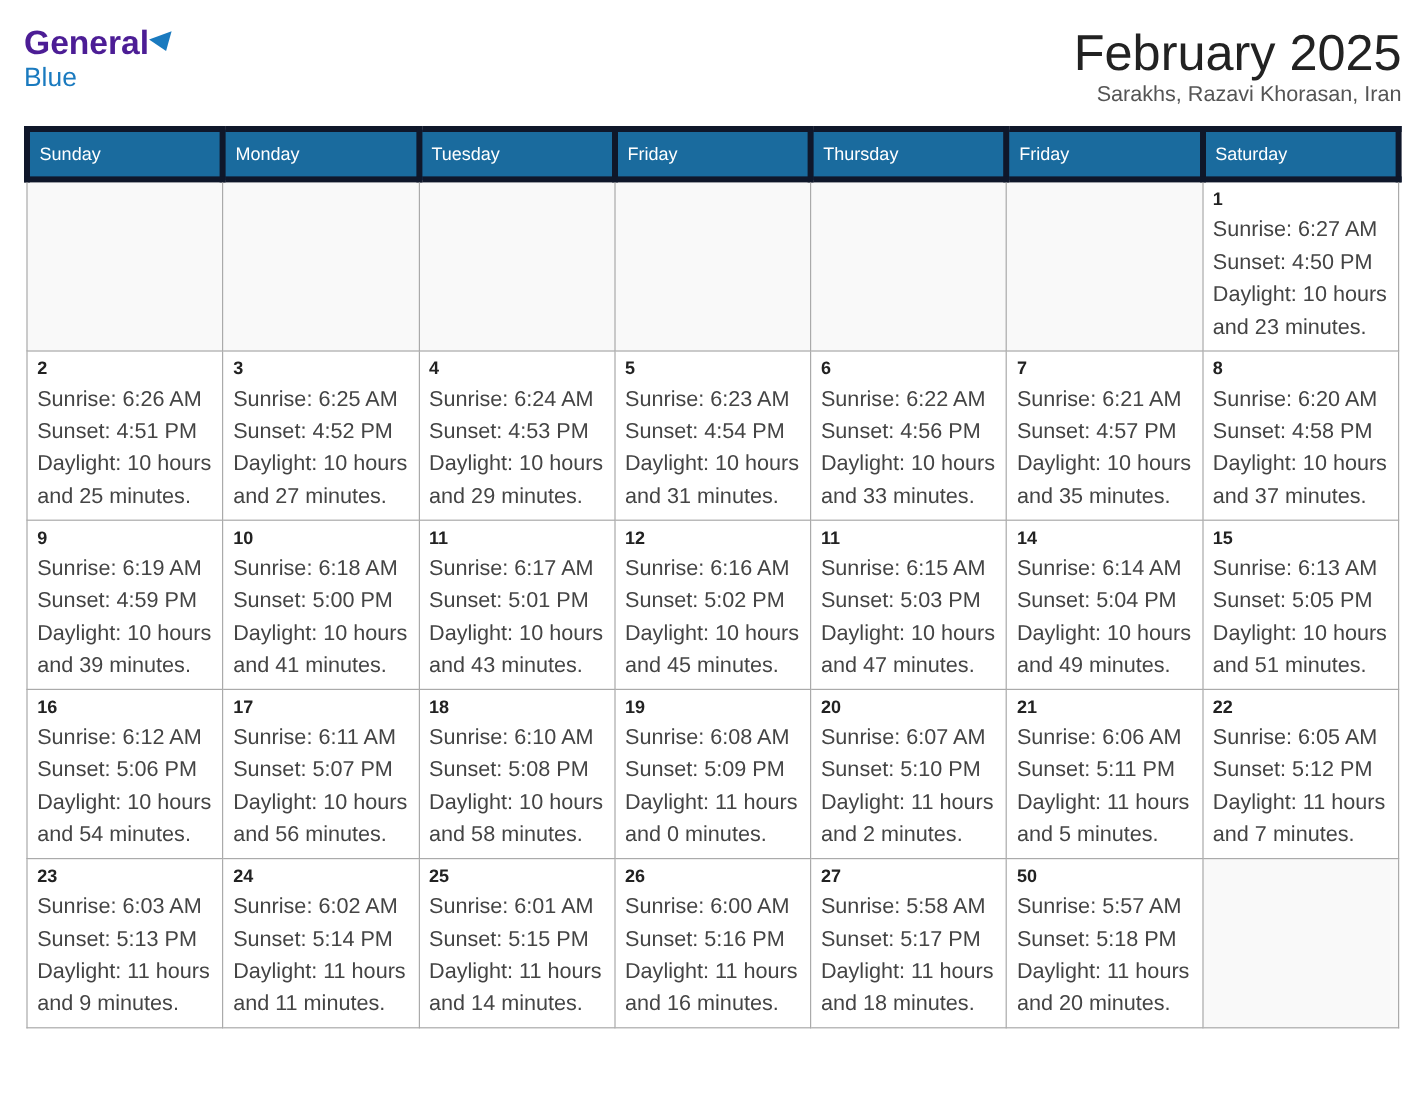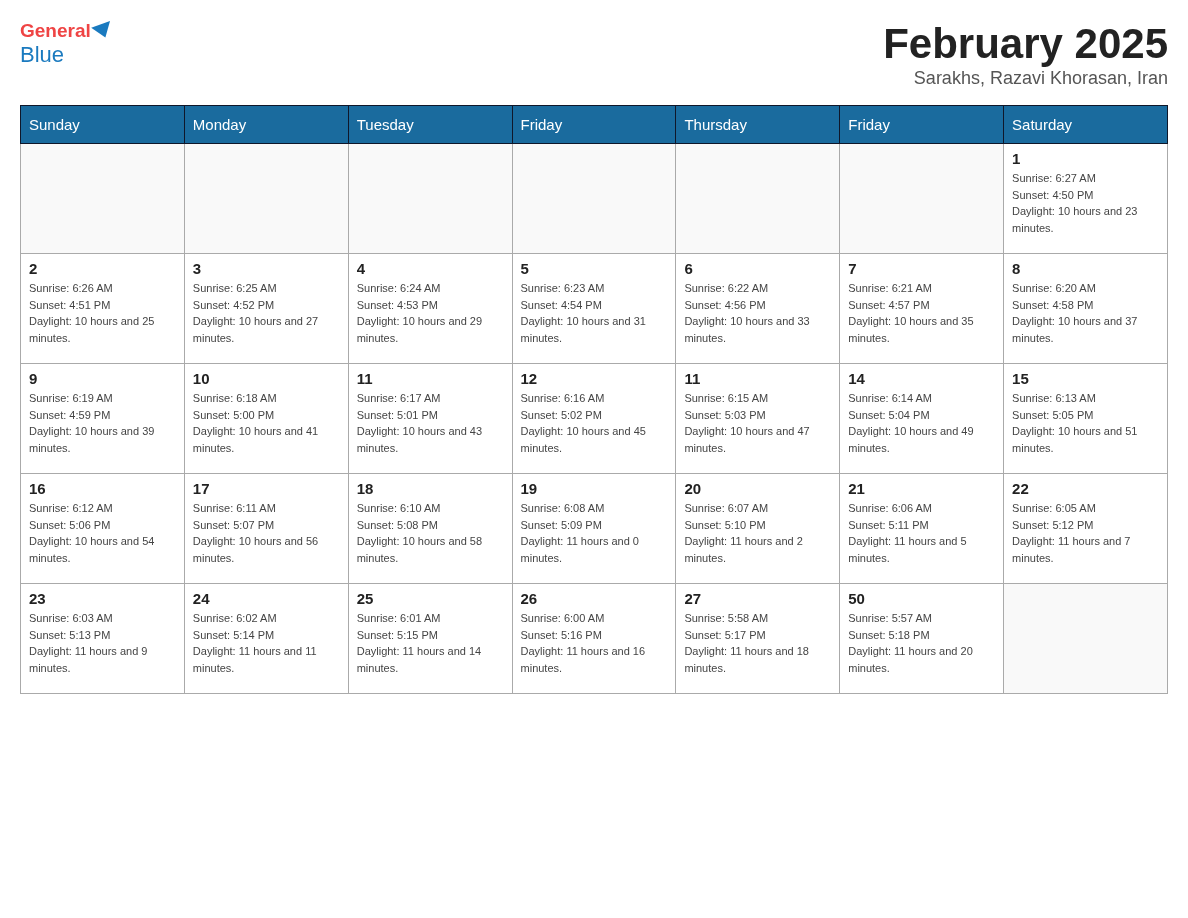--- a/index.html
+++ b/index.html
@@ -14,23 +14,23 @@
       justify-content: space-between;
       align-items: flex-start;
       margin-bottom: 16px;
     }
     .logo {
       display: flex;
       flex-direction: column;
       align-items: flex-start;
     }
     .logo-general {
-      font-size: 19px;
+      font-size: 28px;
       font-weight: bold;
-      color: #ef4444;
+      color: #4c1d95;
     }
     .logo-blue {
       font-size: 22px;
       font-weight: normal;
       color: #1a7abf;
     }
     .logo-triangle {
       display: inline-block;
       width: 0;
       height: 0;
@@ -43,41 +43,41 @@
     }
     .logo-line {
       display: flex;
       align-items: center;
     }
     .title-section {
       text-align: right;
     }
     .month-title {
       font-size: 42px;
-      font-weight: bold;
+      font-weight: normal;
       color: #222;
     }
     .location-title {
       font-size: 18px;
       color: #555;
       margin-top: 0;
     }
     .calendar {
       width: 100%;
       border-collapse: collapse;
       table-layout: fixed;
     }
     .calendar thead tr th {
       background-color: #1a6b9e;
       color: #fff;
       padding: 10px 8px;
       font-size: 15px;
       font-weight: normal;
       text-align: left;
-      border: 1px solid #0f172a;
+      border: 5px solid #0f172a;
     }
     .calendar tbody tr td {
       vertical-align: top;
       border: 1px solid #aaa;
       padding: 6px 8px;
       height: 110px;
       font-size: 13px;
       color: #333;
       background: #fff;
     }
@@ -85,21 +85,21 @@
       background: #f9f9f9;
     }
     .day-number {
       font-size: 15px;
       font-weight: bold;
       color: #222;
       display: block;
       margin-bottom: 3px;
     }
     .day-info {
-      font-size: 11px;
+      font-size: 18px;
       color: #444;
       line-height: 1.5;
     }
   </style>
 </head>
 <body>
 
 <div class="header">
   <div class="logo">
     <div class="logo-line">

